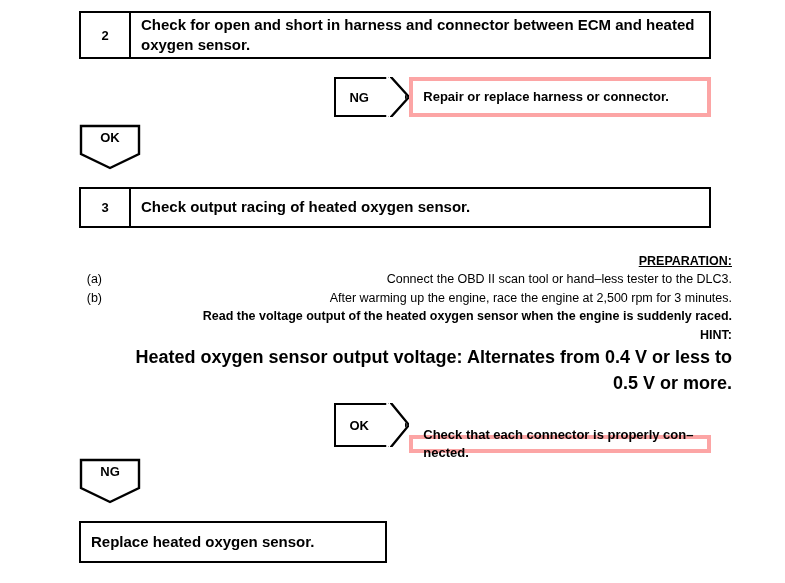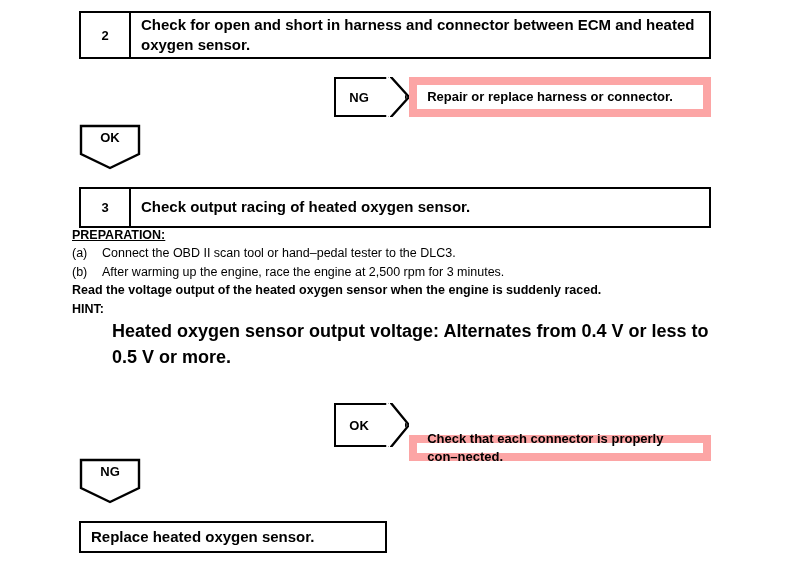--- a/index.html
+++ b/index.html
@@ -85,21 +85,21 @@
   }
   .branch-tag .arrow-svg {
     position: absolute;
     right: -19px;
     top: -2px;
     height: calc(100% + 4px);
     width: 20px;
     display: block;
   }
   .branch-box {
-    border: 8px solid #fca5a5;
+    border: 4px solid #fca5a5;
     background: #fff;
     box-sizing: border-box;
     margin-left: 19px;
     display: flex;
     align-items: center;
     padding: 5px 10px;
     font-weight: bold;
     font-size: 13px;
     line-height: 1.35;
   }
@@ -182,25 +182,25 @@
       <path d="M2,2 L60,2 L60,30 L31,44 L2,30 Z" fill="#fff" stroke="#000" stroke-width="2.4"></path>
     </svg>
     <span>OK</span>
   </div>
 
   <div class="step-box" style="left:79px; top:187px; width:632px; height:41px;">
     <div class="step-num">3</div>
     <div class="step-text">Check output racing of heated oxygen sensor.</div>
   </div>
 
-  <div class="textblock" style="left:72px; top:226px; width:660px;">
+  <div class="textblock" style="left:72px; top:252px; width:660px;text-align:right;">
     <div class="hdr">PREPARATION:</div>
     <div class="row">
       <div class="lbl">(a)</div>
-      <div class="val">Connect the OBD II scan tool or hand–pedal tester to the DLC3.</div>
+      <div class="val">Connect the OBD II scan tool or hand–less tester to the DLC3.</div>
     </div>
     <div class="row">
       <div class="lbl">(b)</div>
       <div class="val">After warming up the engine, race the engine at 2,500 rpm for 3 minutes.</div>
     </div>
     <div class="plain-line">Read the voltage output of the heated oxygen sensor when the engine is suddenly raced.</div>
     <div class="plain-line">HINT:</div>
     <div class="ok-line">Heated oxygen sensor output voltage: Alternates from 0.4 V or less to 0.5 V or more.</div>
   </div>
 
@@ -217,17 +217,17 @@
     </div>
   </div>
 
   <div class="down-tag" style="left:79px; top:458px;">
     <svg viewBox="0 0 62 46" preserveAspectRatio="none">
       <path d="M2,2 L60,2 L60,30 L31,44 L2,30 Z" fill="#fff" stroke="#000" stroke-width="2.4"></path>
     </svg>
     <span>NG</span>
   </div>
 
-  <div class="step-box" style="left:79px; top:521px; width:308px; height:32px;">
+  <div class="step-box" style="left:79px; top:521px; width:308px; height:42px;">
     <div class="step-text">Replace heated oxygen sensor.</div>
   </div>
 
 </div>
 
 </body></html>

